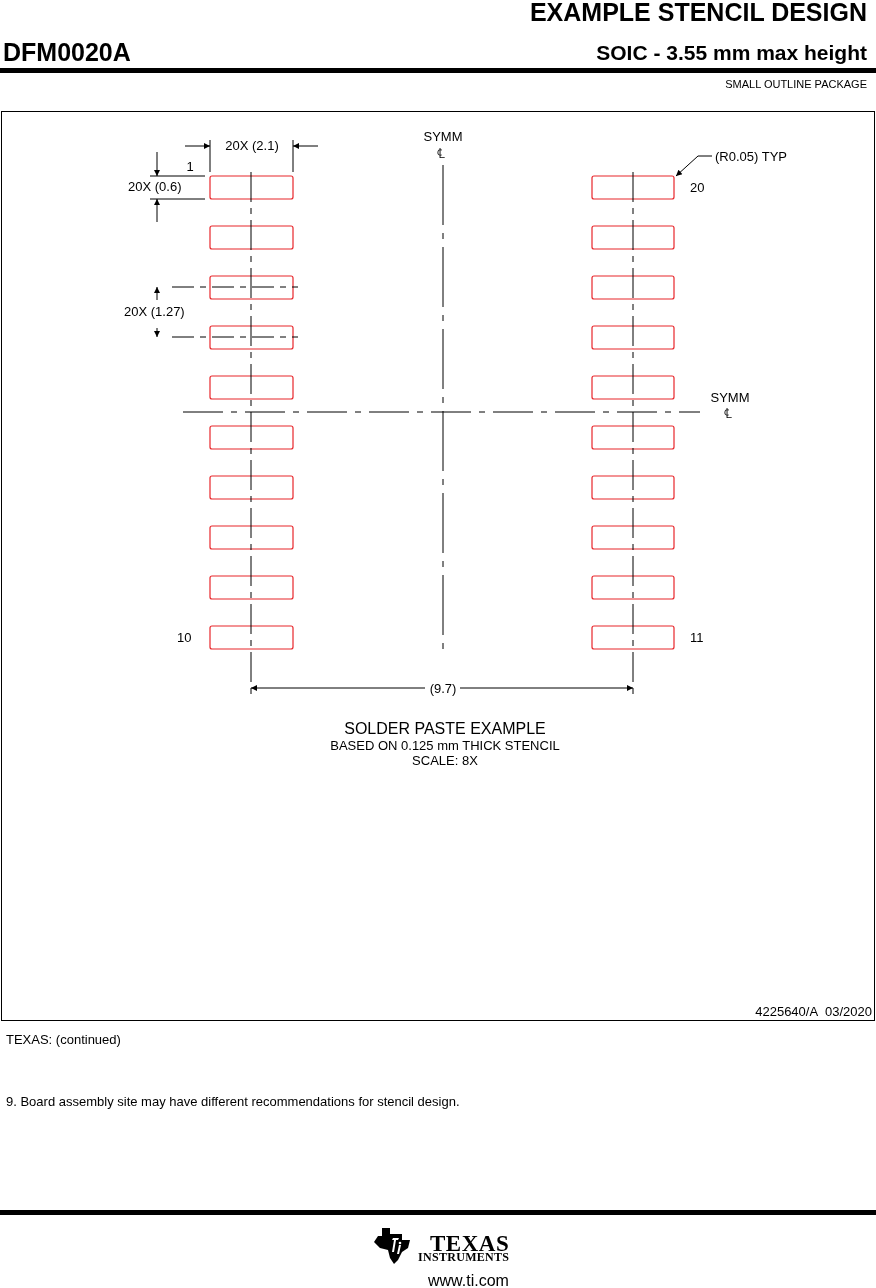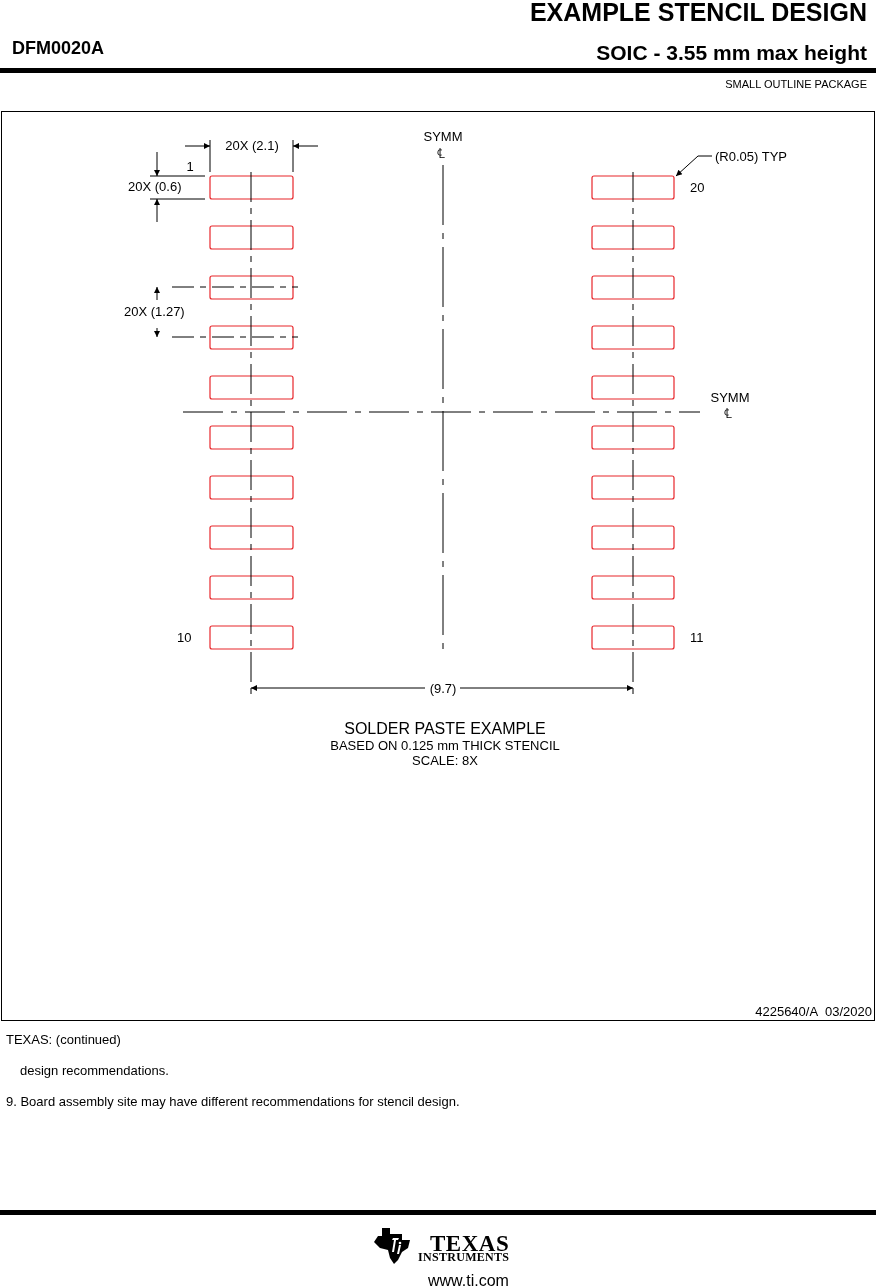--- a/index.html
+++ b/index.html
@@ -1,19 +1,19 @@
 <!DOCTYPE html>
 <html><head>
   <meta charset="utf-8">
   <style>
     html, body { margin: 0; padding: 0; background: #ffffff; }
     body { width: 876px; height: 1288px; position: relative; overflow: hidden; font-family: "Liberation Sans", sans-serif; color: #000; }
     .abs { position: absolute; }
     .title-main { right: 9px; top: -2px; font-size: 25px; font-weight: bold; white-space: nowrap; }
-    .part-no { left: 12px; top: 38px; font-size: 18px; font-weight: bold; }
+    .part-no { left: 3px; top: 38px; font-size: 25px; font-weight: bold; }
     .pkg-desc { right: 9px; top: 41px; font-size: 21px; font-weight: bold; white-space: nowrap; }
     .rule-top { left: 0; top: 68px; width: 876px; height: 5px; background: #000; }
     .pkg-type { right: 9px; top: 78px; font-size: 11px; white-space: nowrap; }
     .frame { left: 1px; top: 111px; width: 872px; height: 908px; border: 1px solid #000; }
     .drawing { left: 0; top: 0; }
     .doc-id { right: 4px; top: 1004px; font-size: 13px; white-space: nowrap; word-spacing: 4px; }
     .notes-hdr { left: 6px; top: 1032px; font-size: 13px; }
     .note { left: 6px; font-size: 13px; width: 860px; line-height: 15px; }
     .note .indent { padding-left: 14px; display: block; }
     .rule-bot { left: 0; top: 1210px; width: 876px; height: 5px; background: #000; }
@@ -112,21 +112,20 @@
 
   <text x="445" y="734" font-size="16" text-anchor="middle">SOLDER PASTE EXAMPLE</text>
   <text x="445" y="750" font-size="13" text-anchor="middle">BASED ON 0.125 mm THICK STENCIL</text>
   <text x="445" y="765" font-size="13" text-anchor="middle">SCALE: 8X</text>
 </svg>
 
 <div class="abs doc-id">4225640/A   03/2020</div>
 
 <div class="abs notes-hdr">TEXAS: (continued)</div>
 <div class="abs note" style="top:1063px;">
-  <span class="indent">design recommendations.</span>
 </div>
 <div class="abs note" style="top:1094px;">
   <span>9. Board assembly site may have different recommendations for stencil design.</span>
 </div>
 
 <div class="abs rule-bot"></div>
 
 <svg class="abs ti-logo" width="42" height="40" viewBox="0 0 42 40" xmlns="http://www.w3.org/2000/svg">
   <path d="M10,2 L18,2 L18,8 L30,8 L30,14 L38,14 L36,22 L30,26 L26,34 L22,38 L18,32 L16,24 L8,22 L2,16 L6,10 L10,10 Z" fill="#000"></path>
   <path d="M21,12 L27,12 L26,14 L24,14 L22,26 L20,26 L22,14 L20,14 Z" fill="#fff"></path>

